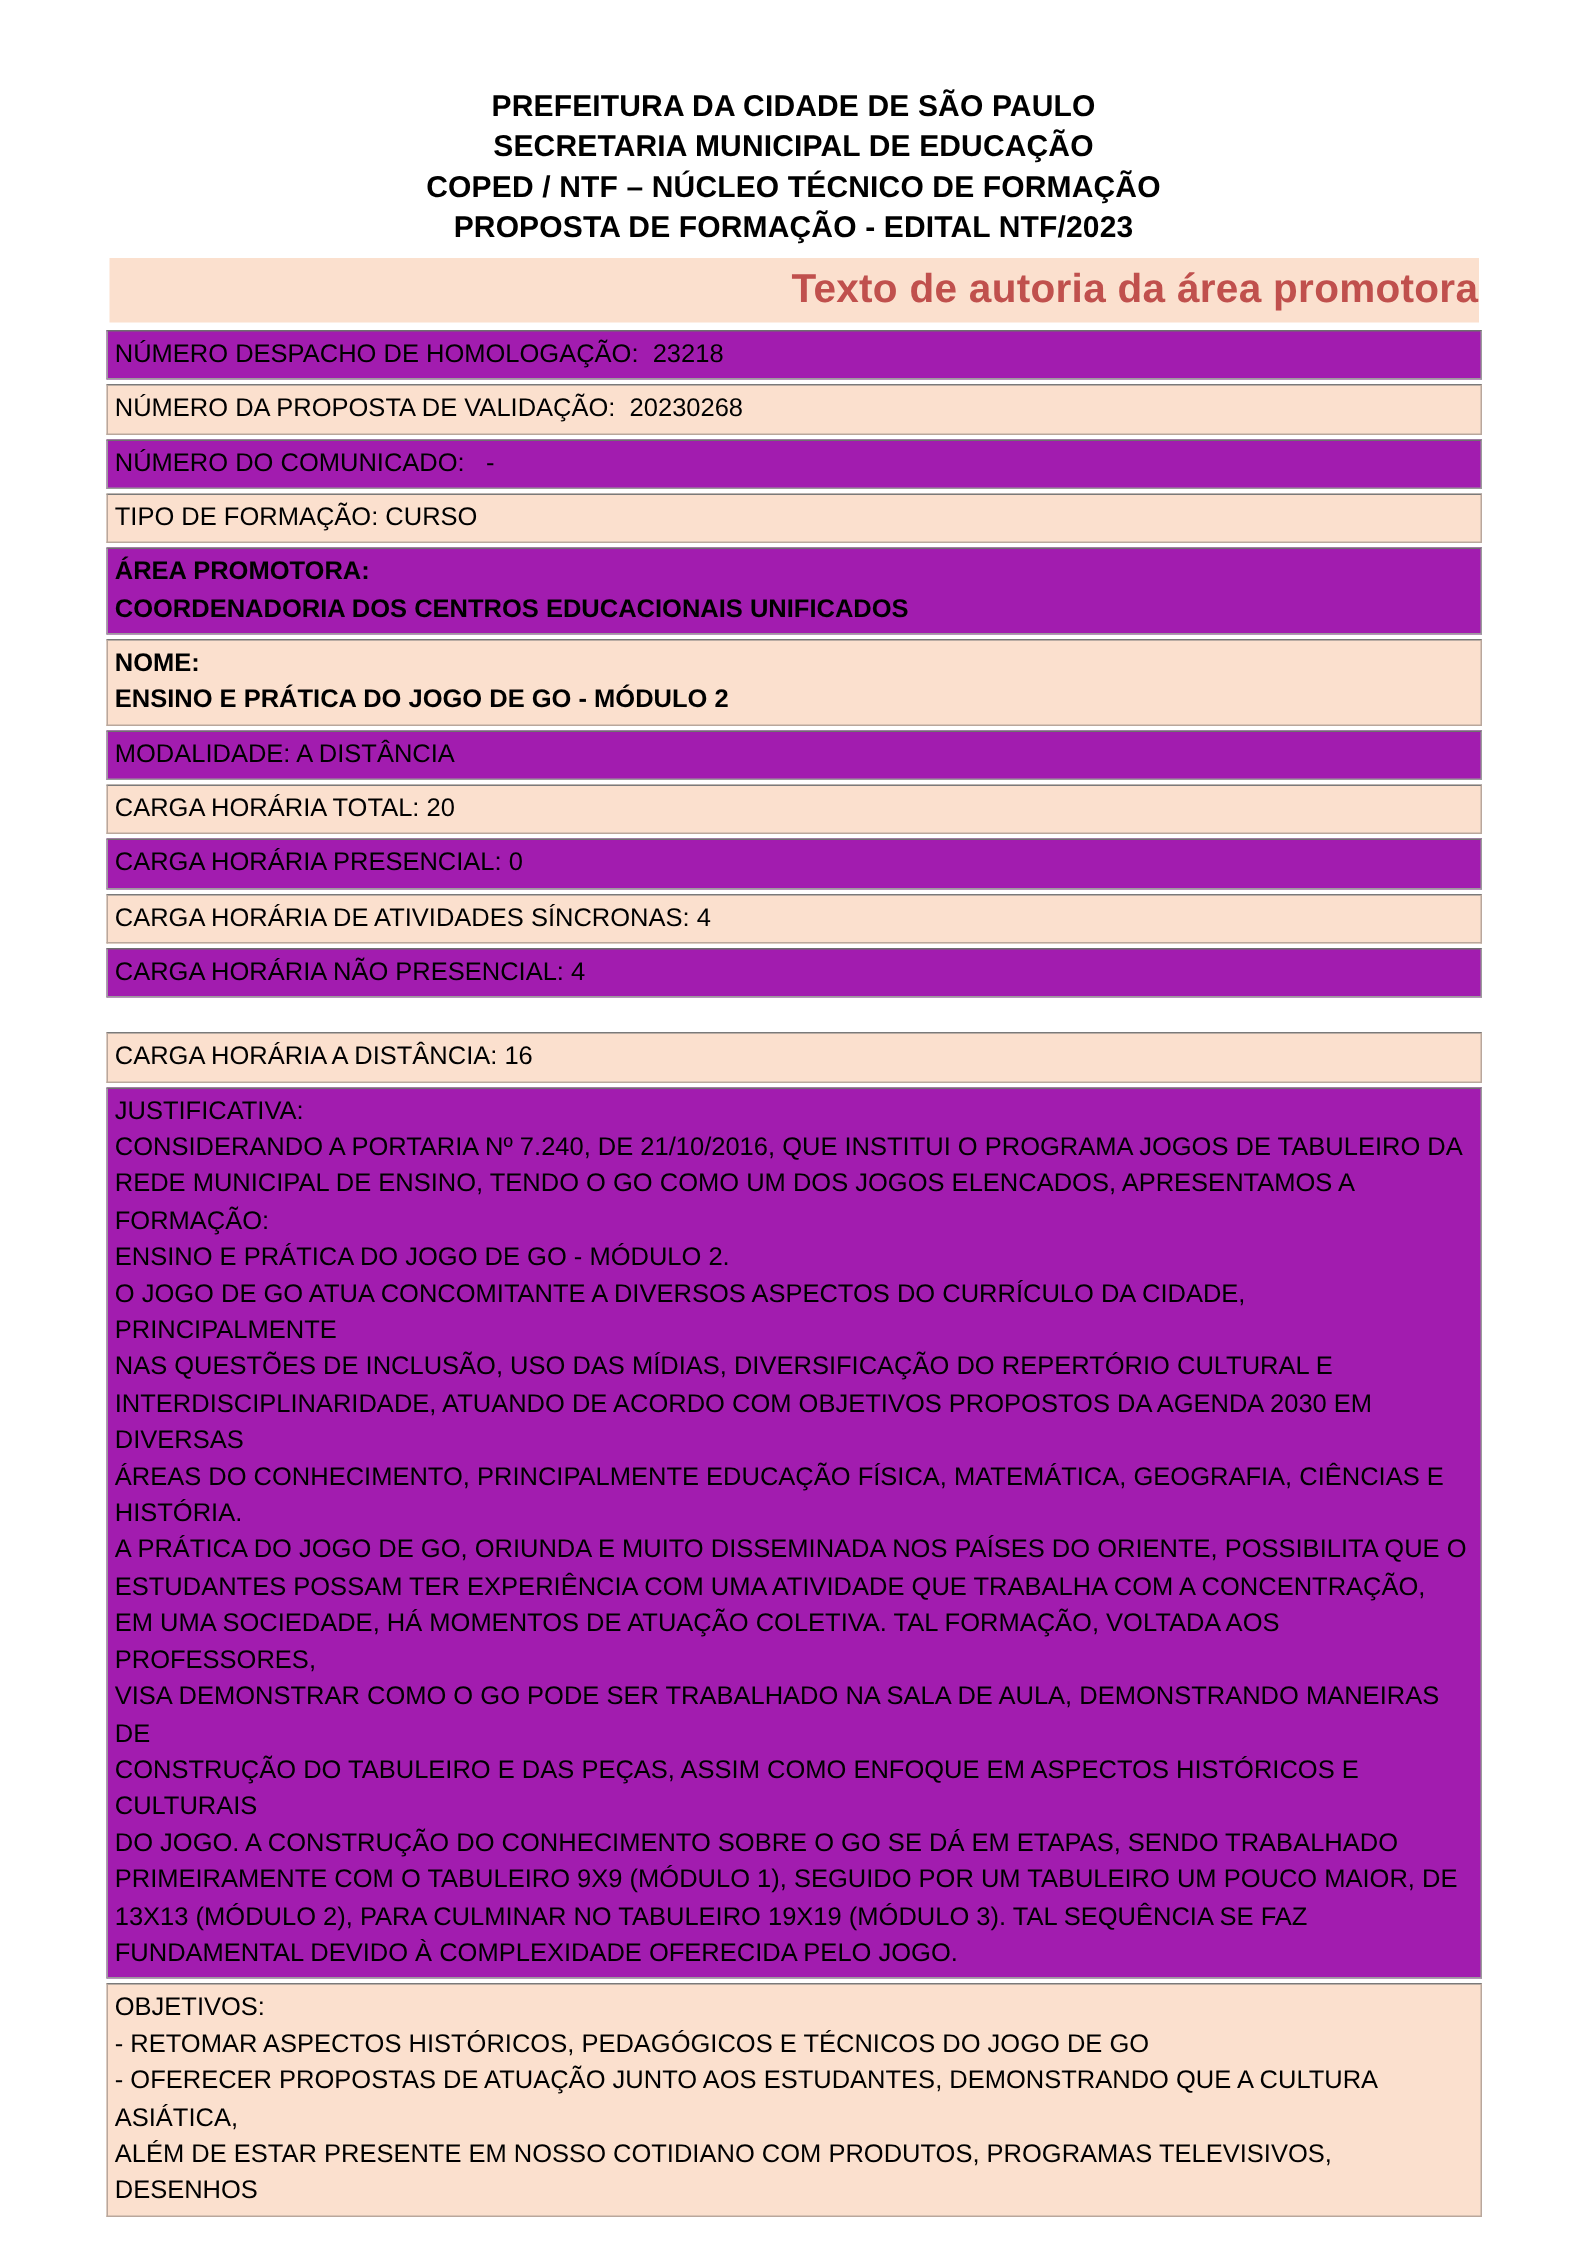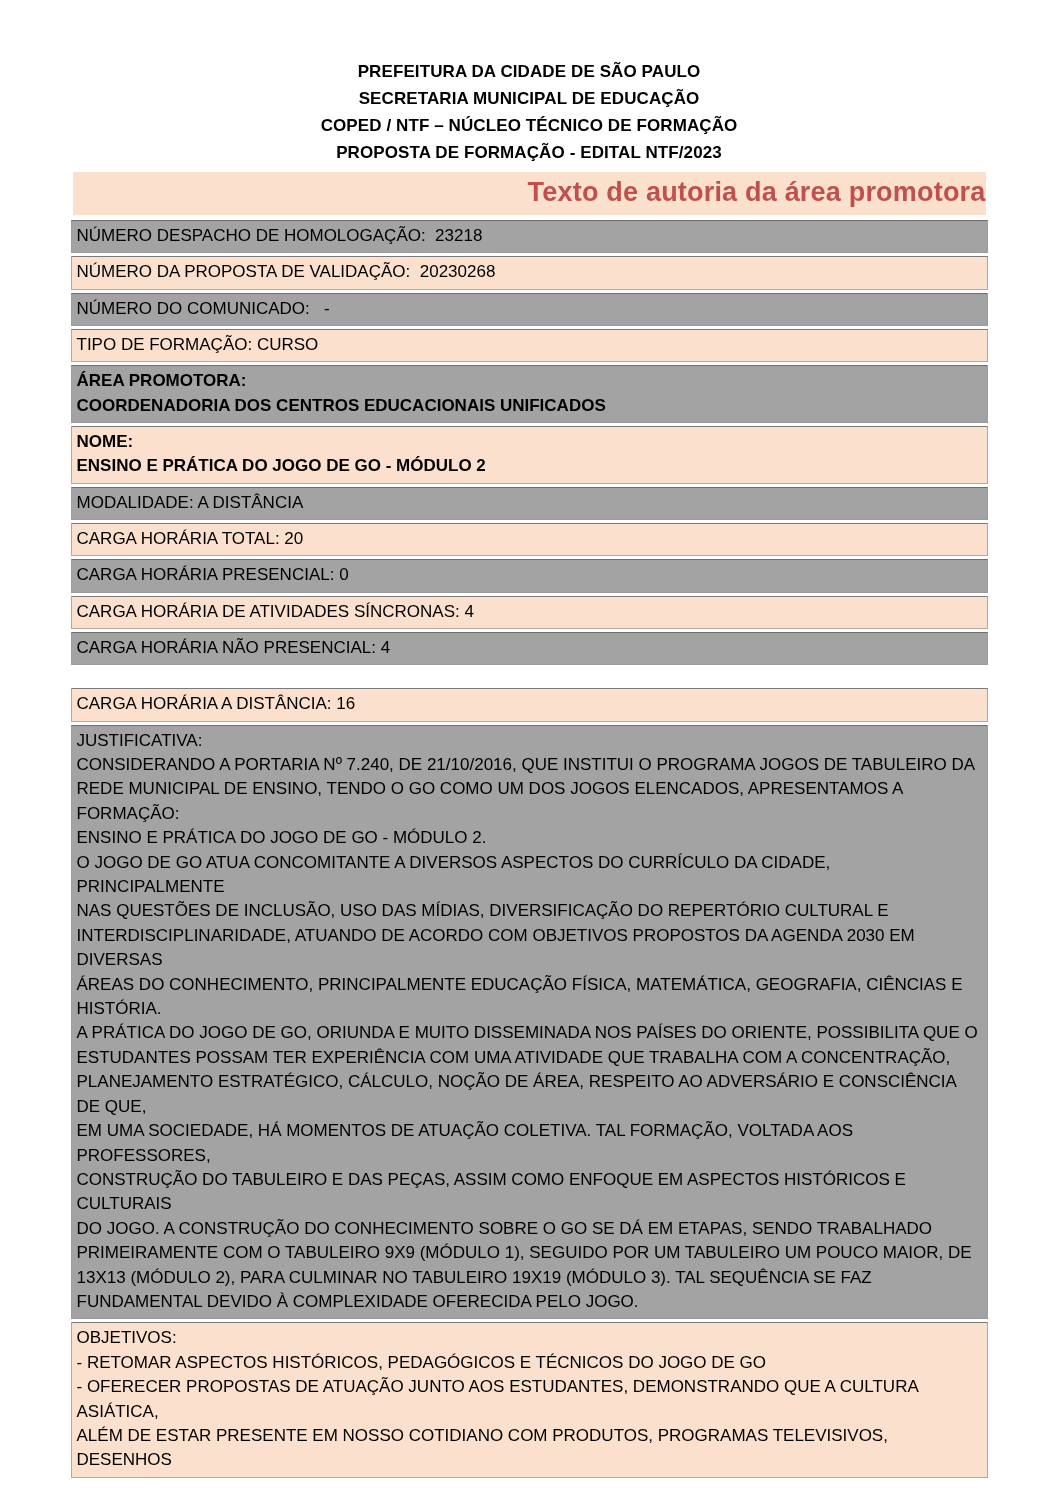--- a/index.html
+++ b/index.html
@@ -22,21 +22,21 @@
     box-sizing: border-box;
   }
 
   
   .doc-header {
     padding-top: 58px;
     text-align: center;
   }
   .doc-header .hline {
     font-weight: bold;
-    font-size: 17px;
+    font-size: 20px;
     line-height: 27px;
     letter-spacing: 0.1px;
     color: #000000;
     white-space: nowrap;
   }
 
   
   .banner {
     margin: 6px auto 0 auto;
     width: 913px;
@@ -56,21 +56,21 @@
   
   .doc-table {
     width: 917px;
     margin: 5px auto 0 auto;
     box-sizing: border-box;
   }
   .row {
     box-sizing: border-box;
     border: 1px solid #9b9b9b;
     border-top-color: #6f6f6f;
-    background: #a3a3a3;
+    background: #a21caf;
     padding: 3px 4px 4px 5px;
     margin-bottom: 3px;
   }
   .row.shaded {
     background: #FBE0CE;
     border-color: #b9a79c;
     border-top-color: #7a7a7a;
   }
   .row .ln {
     font-size: 17px;
@@ -145,22 +145,22 @@
         <div class="ln">CONSIDERANDO A PORTARIA Nº 7.240, DE 21/10/2016, QUE INSTITUI O PROGRAMA JOGOS DE TABULEIRO DA</div>
         <div class="ln">REDE MUNICIPAL DE ENSINO, TENDO O GO COMO UM DOS JOGOS ELENCADOS, APRESENTAMOS A FORMAÇÃO:</div>
         <div class="ln">ENSINO E PRÁTICA DO JOGO DE GO - MÓDULO 2.</div>
         <div class="ln">O JOGO DE GO ATUA CONCOMITANTE A DIVERSOS ASPECTOS DO CURRÍCULO DA CIDADE, PRINCIPALMENTE</div>
         <div class="ln">NAS QUESTÕES DE INCLUSÃO, USO DAS MÍDIAS, DIVERSIFICAÇÃO DO REPERTÓRIO CULTURAL E</div>
         <div class="ln">INTERDISCIPLINARIDADE, ATUANDO DE ACORDO COM OBJETIVOS PROPOSTOS DA AGENDA 2030 EM DIVERSAS</div>
         <div class="ln">ÁREAS DO CONHECIMENTO, PRINCIPALMENTE EDUCAÇÃO FÍSICA, MATEMÁTICA, GEOGRAFIA, CIÊNCIAS E</div>
         <div class="ln">HISTÓRIA.</div>
         <div class="ln">A PRÁTICA DO JOGO DE GO, ORIUNDA E MUITO DISSEMINADA NOS PAÍSES DO ORIENTE, POSSIBILITA QUE O</div>
         <div class="ln">ESTUDANTES POSSAM TER EXPERIÊNCIA COM UMA ATIVIDADE QUE TRABALHA COM A CONCENTRAÇÃO,</div>
-        <div class="ln">PLANEJAMENTO ESTRATÉGICO, CÁLCULO, NOÇÃO DE ÁREA, RESPEITO AO ADVERSÁRIO E CONSCIÊNCIA DE QUE,</div>
         <div class="ln">EM UMA SOCIEDADE, HÁ MOMENTOS DE ATUAÇÃO COLETIVA. TAL FORMAÇÃO, VOLTADA AOS PROFESSORES,</div>
+        <div class="ln">VISA DEMONSTRAR COMO O GO PODE SER TRABALHADO NA SALA DE AULA, DEMONSTRANDO MANEIRAS DE</div>
         <div class="ln">CONSTRUÇÃO DO TABULEIRO E DAS PEÇAS, ASSIM COMO ENFOQUE EM ASPECTOS HISTÓRICOS E CULTURAIS</div>
         <div class="ln">DO JOGO. A CONSTRUÇÃO DO CONHECIMENTO SOBRE O GO SE DÁ EM ETAPAS, SENDO TRABALHADO</div>
         <div class="ln">PRIMEIRAMENTE COM O TABULEIRO 9X9 (MÓDULO 1), SEGUIDO POR UM TABULEIRO UM POUCO MAIOR, DE</div>
         <div class="ln">13X13 (MÓDULO 2), PARA CULMINAR NO TABULEIRO 19X19 (MÓDULO 3). TAL SEQUÊNCIA SE FAZ</div>
         <div class="ln">FUNDAMENTAL DEVIDO À COMPLEXIDADE OFERECIDA PELO JOGO.</div>
       </div>
       <div class="row shaded block" style="background: rgb(251, 224, 206);">
         <div class="ln">OBJETIVOS:</div>
         <div class="ln">- RETOMAR ASPECTOS HISTÓRICOS, PEDAGÓGICOS E TÉCNICOS DO JOGO DE GO</div>
         <div class="ln">- OFERECER PROPOSTAS DE ATUAÇÃO JUNTO AOS ESTUDANTES, DEMONSTRANDO QUE A CULTURA ASIÁTICA,</div>

